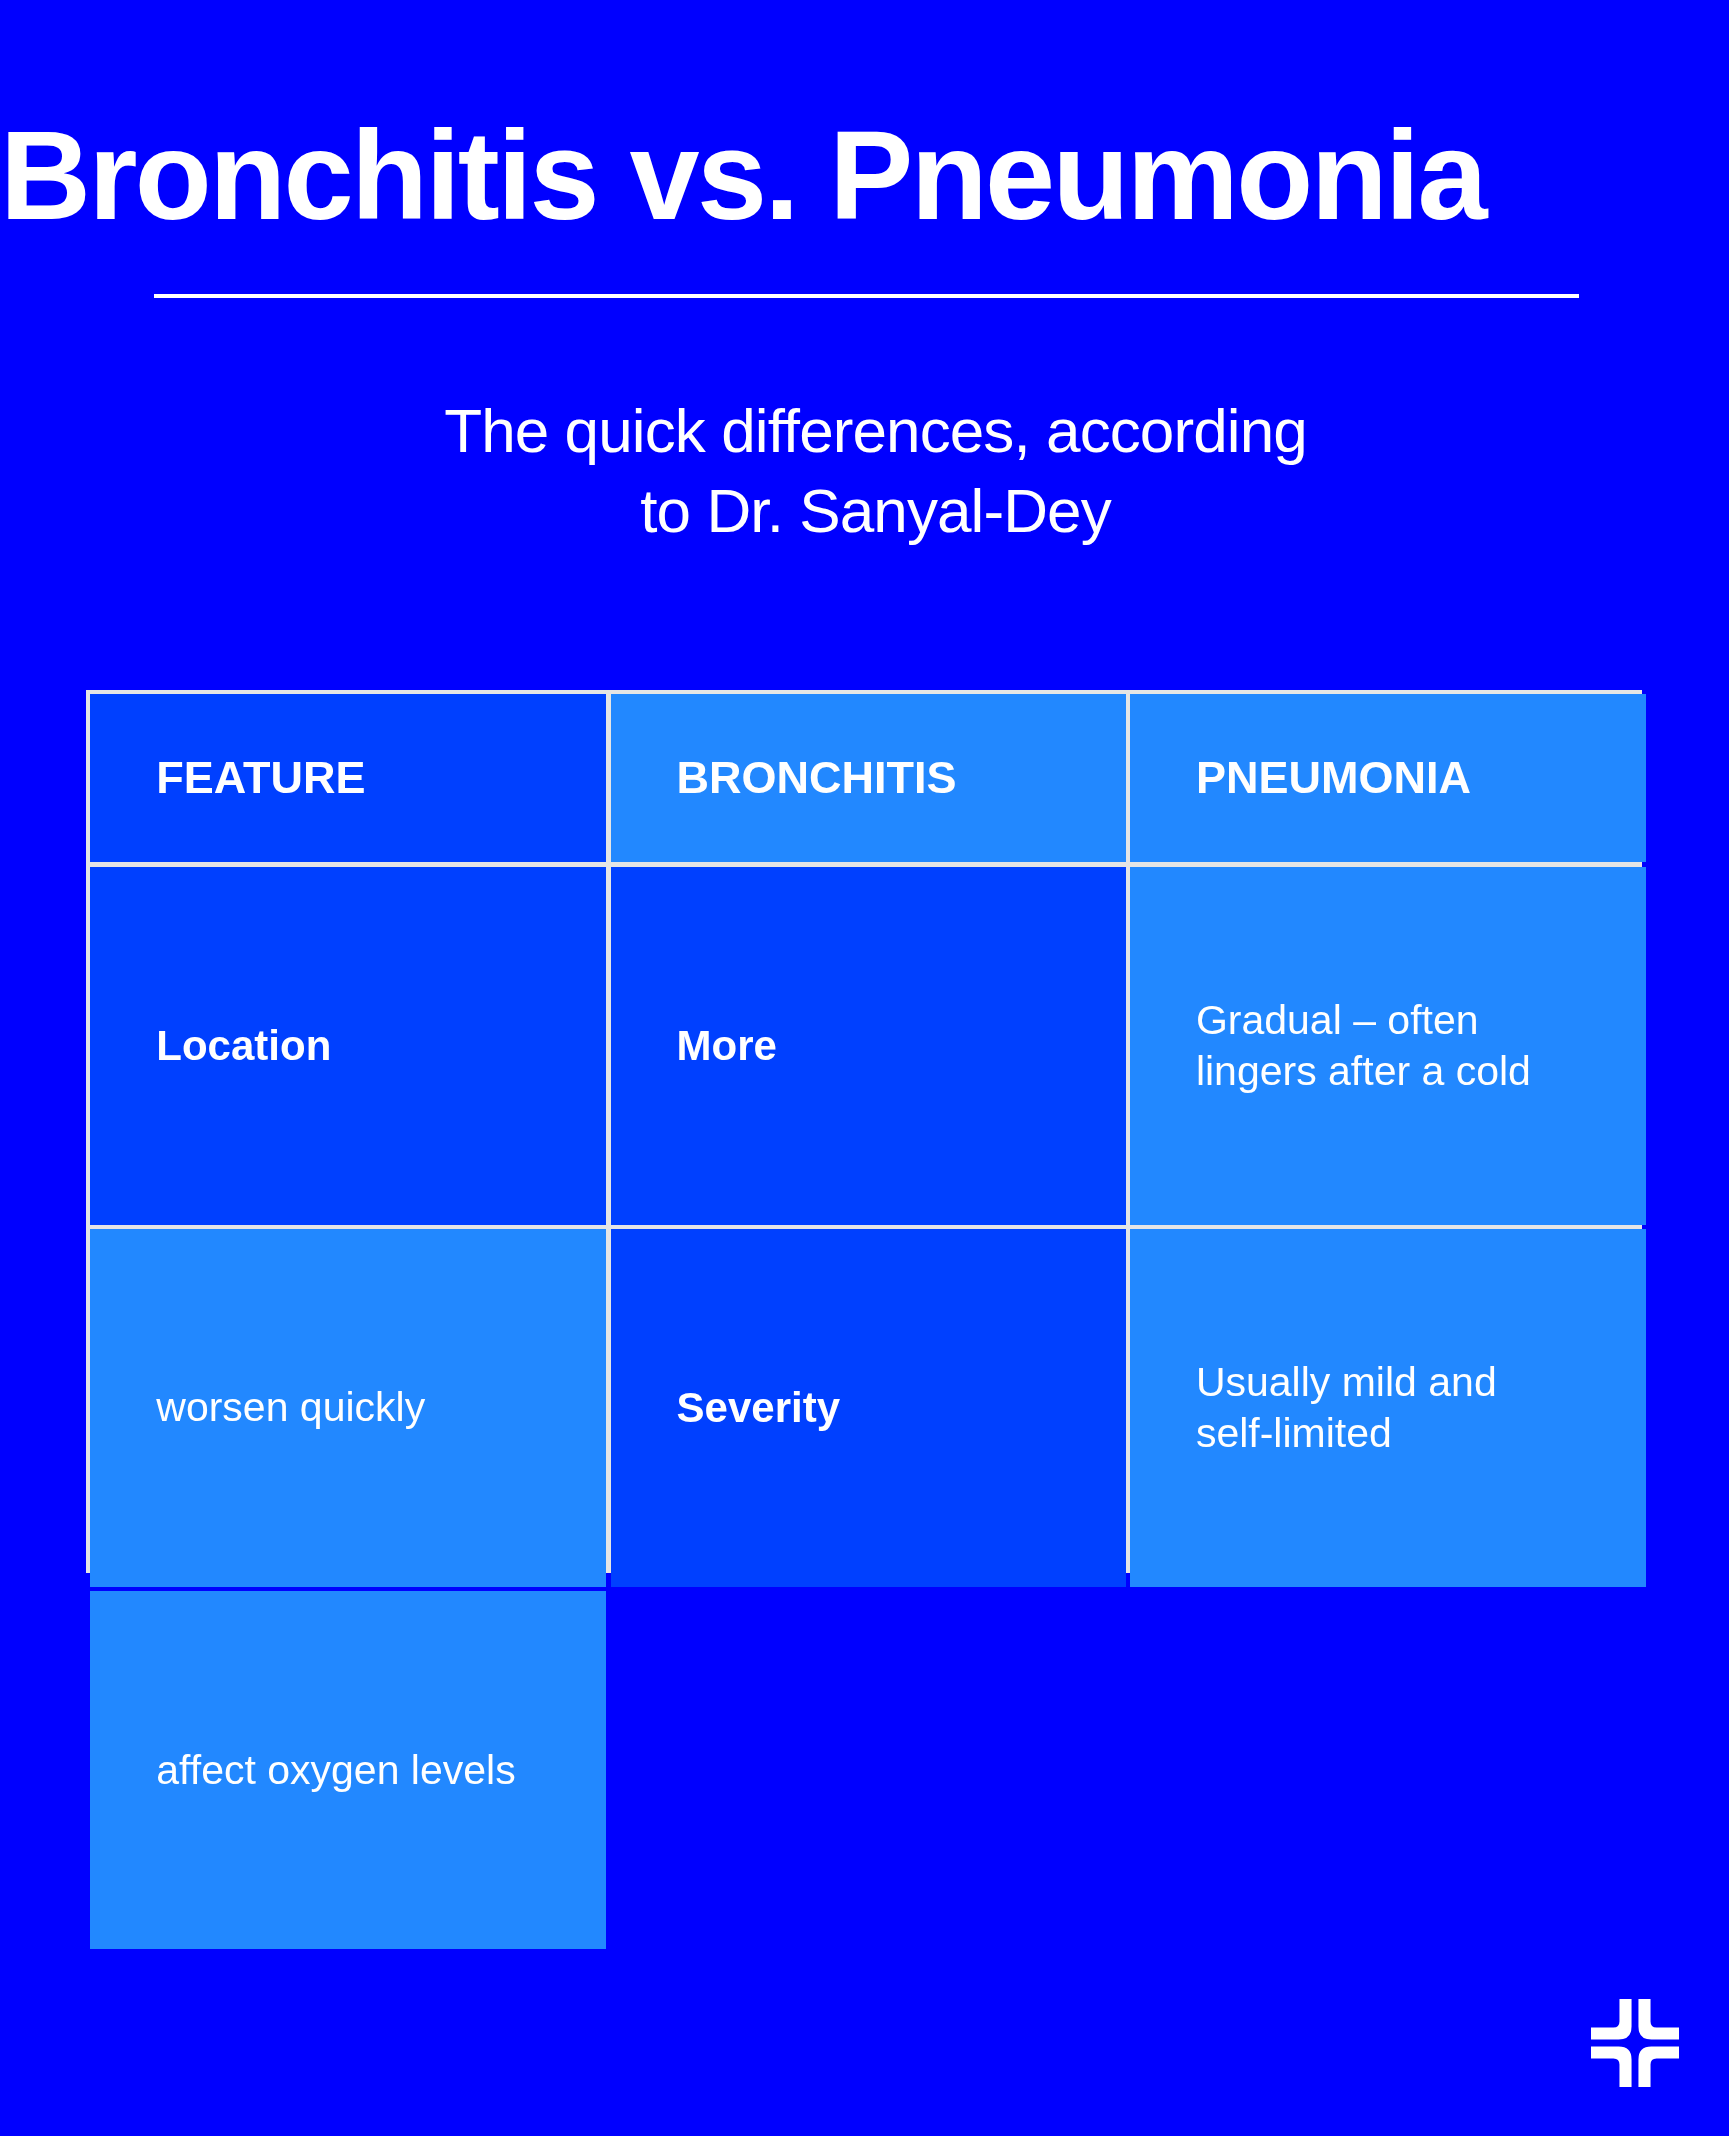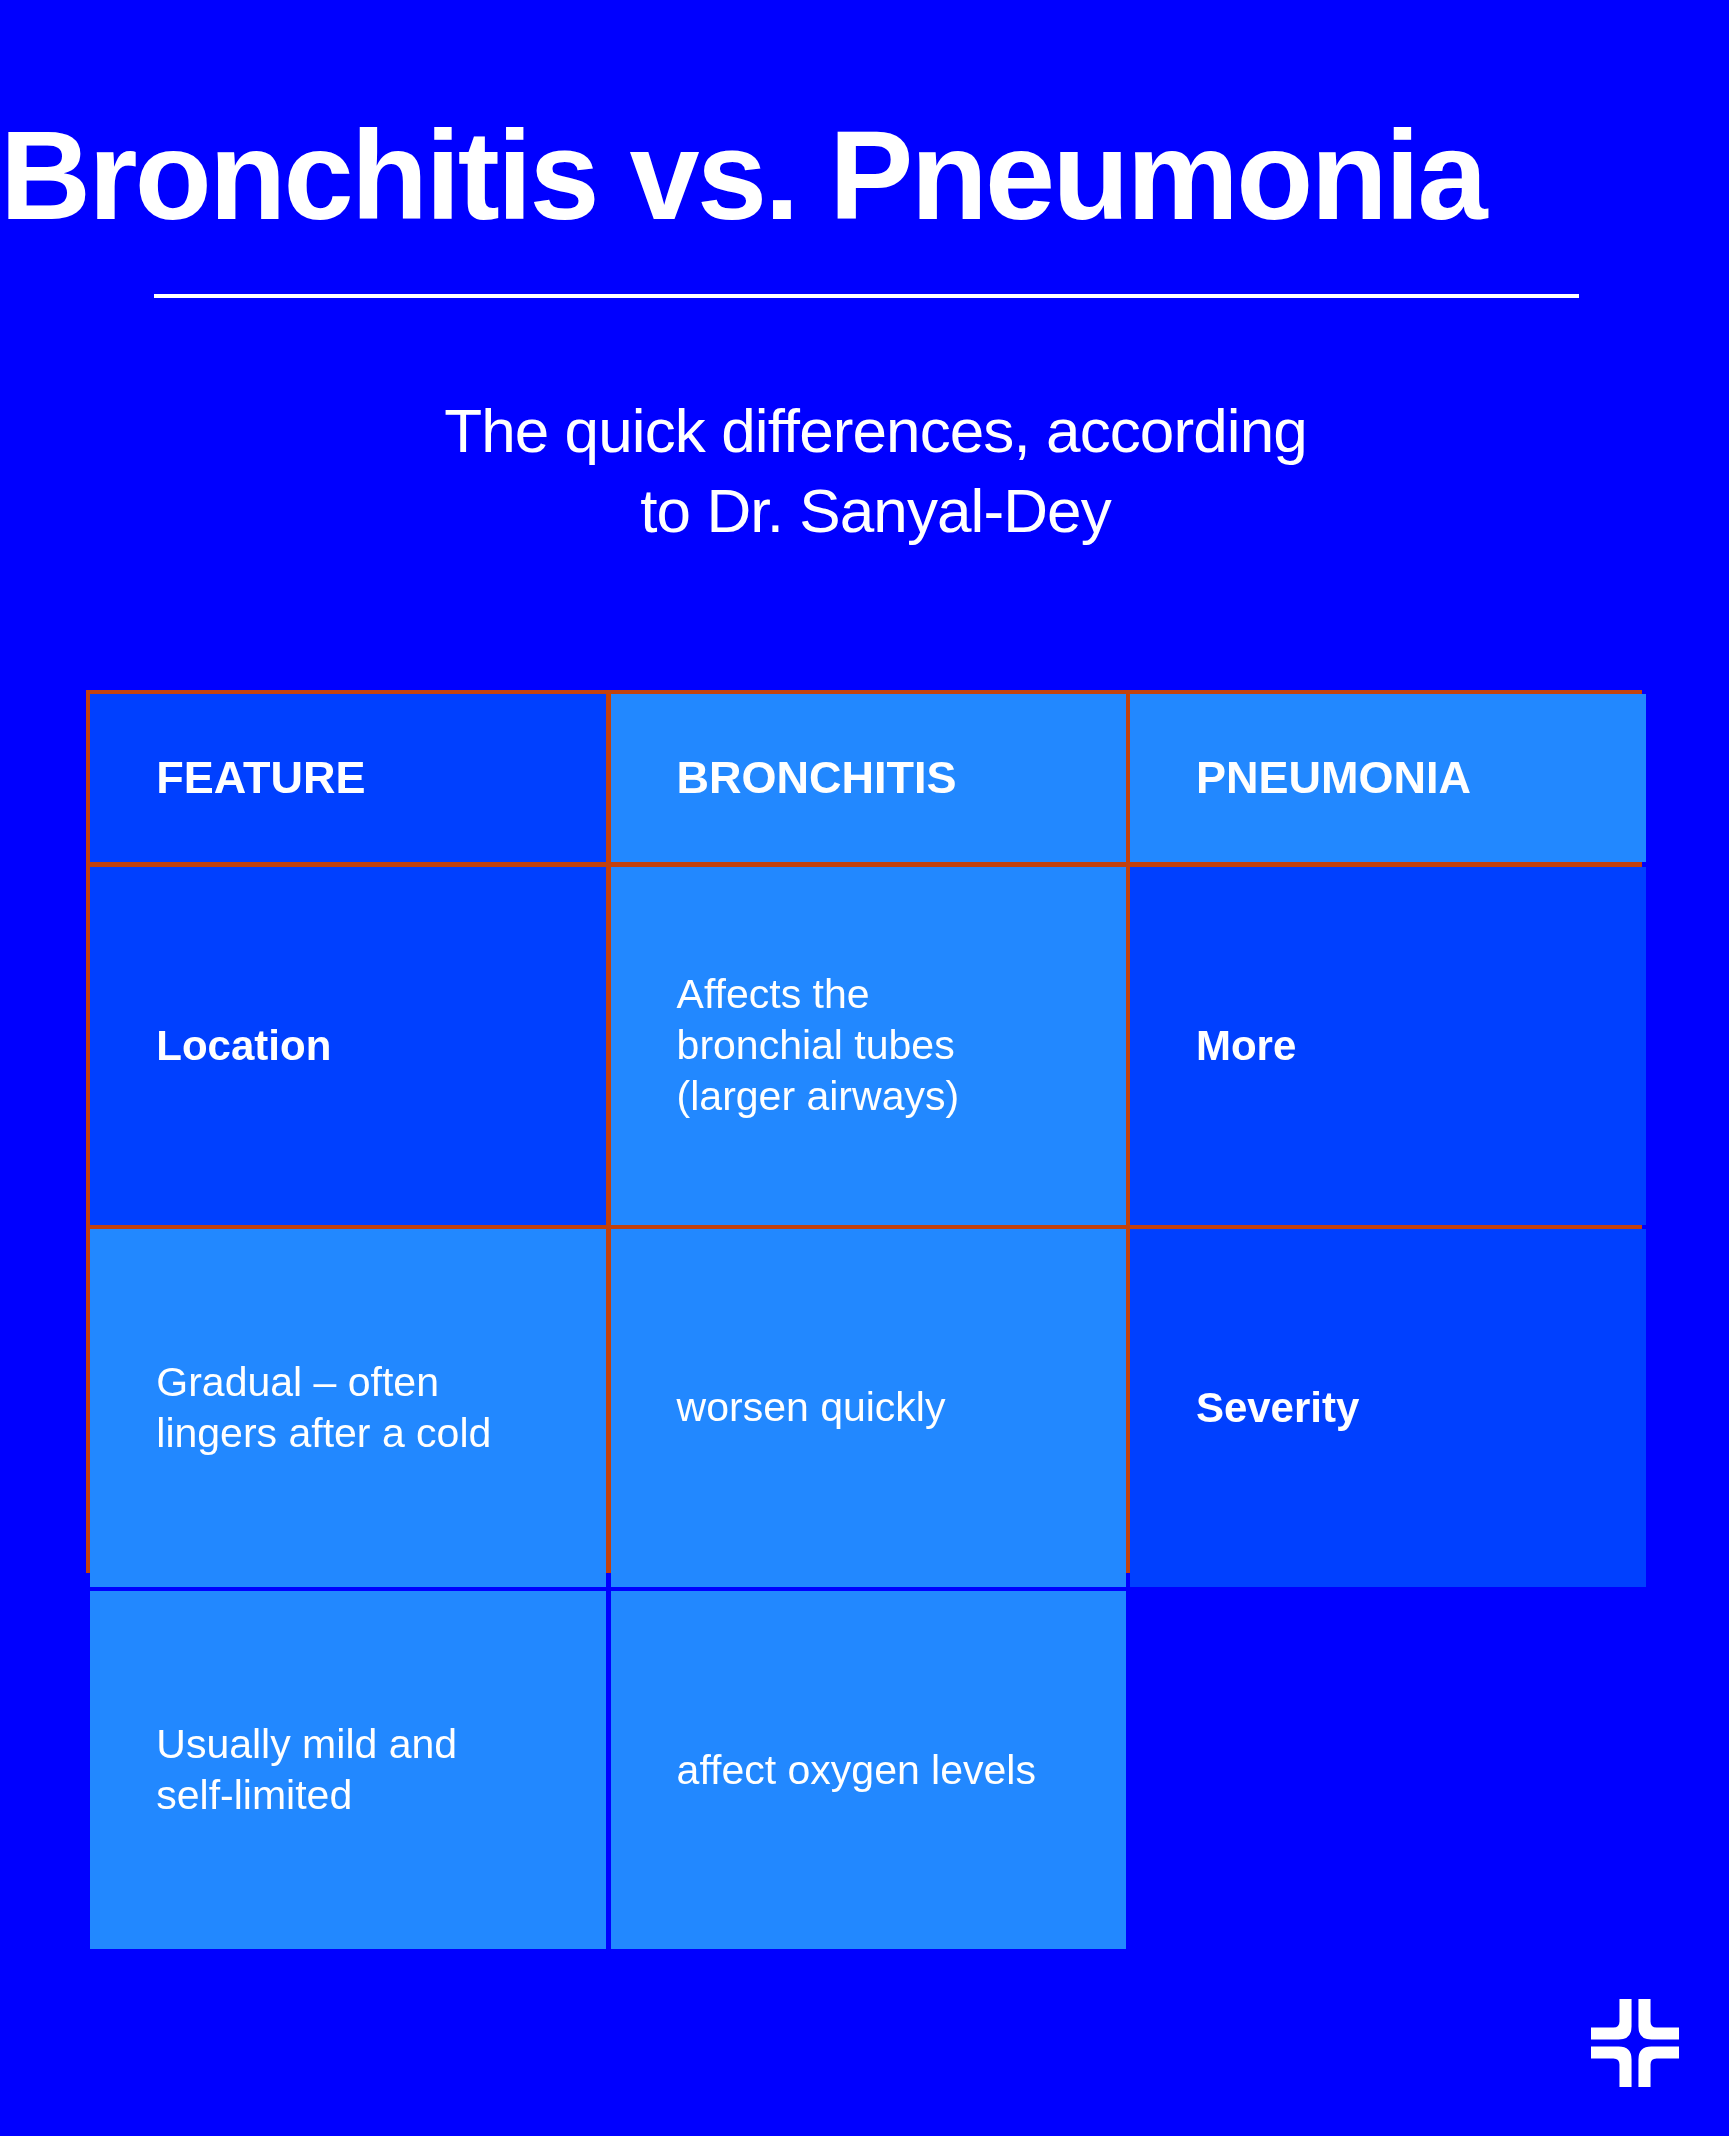--- a/index.html
+++ b/index.html
@@ -46,21 +46,21 @@
       letter-spacing: -0.9px;
       margin: 0;
     }
     .subtitle span { display: block; padding-left: 22px; }
     .table {
       position: absolute;
       left: 86px;
       top: 690px;
       width: 1556px;
       height: 883px;
-      background: #c2410c;
+      background: #e5e5e5;
       display: grid;
       grid-template-columns: 516px 515px 516px;
       grid-template-rows: 168px 358px 358px 358px;
       gap: 4.3px;
       padding: 4.3px 0 0 4.3px;
       box-sizing: border-box;
       border-right: 0;
     }
     .cell {
       background: #2288FF;
@@ -106,27 +106,20 @@
   <span>to Dr. Sanyal-Dey</span>
 </p>
 
 <div class="table">
 
   <div class="cell feature head">FEATURE</div>
   <div class="cell head">BRONCHITIS</div>
   <div class="cell head">PNEUMONIA</div>
 
   <div class="cell feature label">Location</div>
-  <div class="cell value">
-    <div class="lines">
-      <span>Affects the</span>
-      <span>bronchial tubes</span>
-      <span>(larger airways)</span>
-    </div>
-  </div>
 
   <div class="cell feature label">More</div>
   <div class="cell value">
     <div class="lines">
       <span>Gradual – often</span>
       <span>lingers after a cold</span>
     </div>
   </div>
   <div class="cell value">
     <div class="lines">

